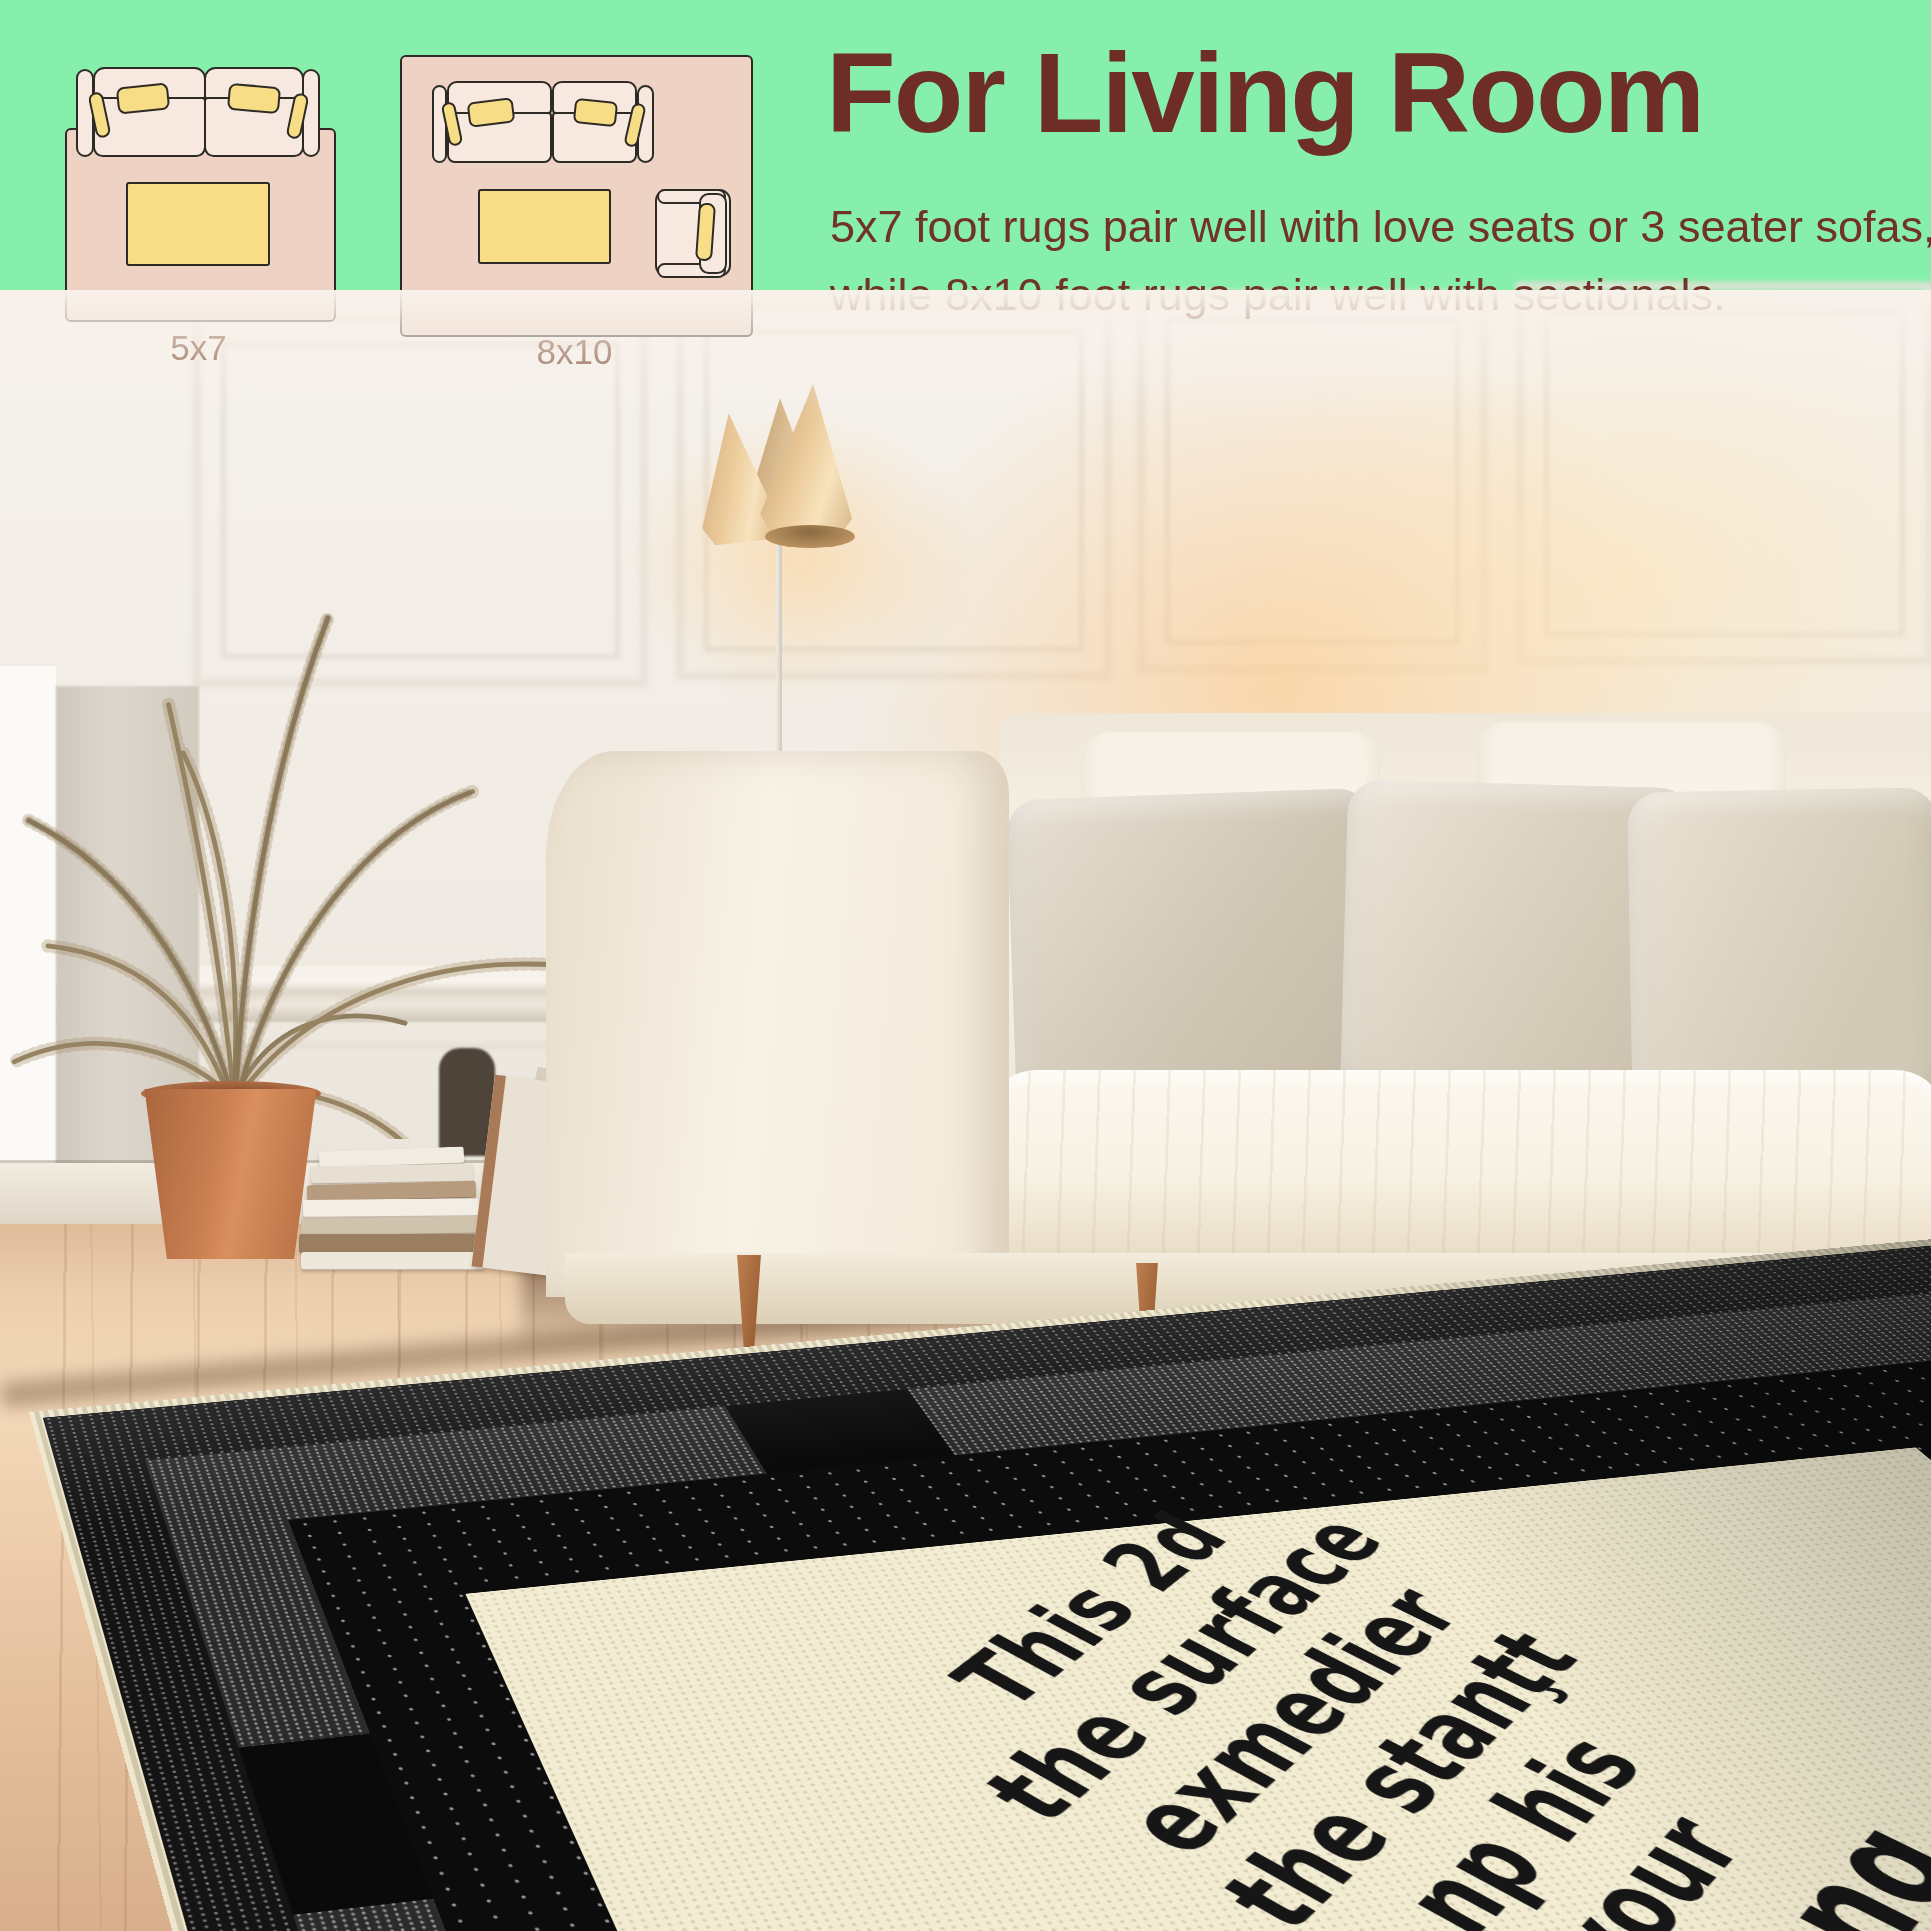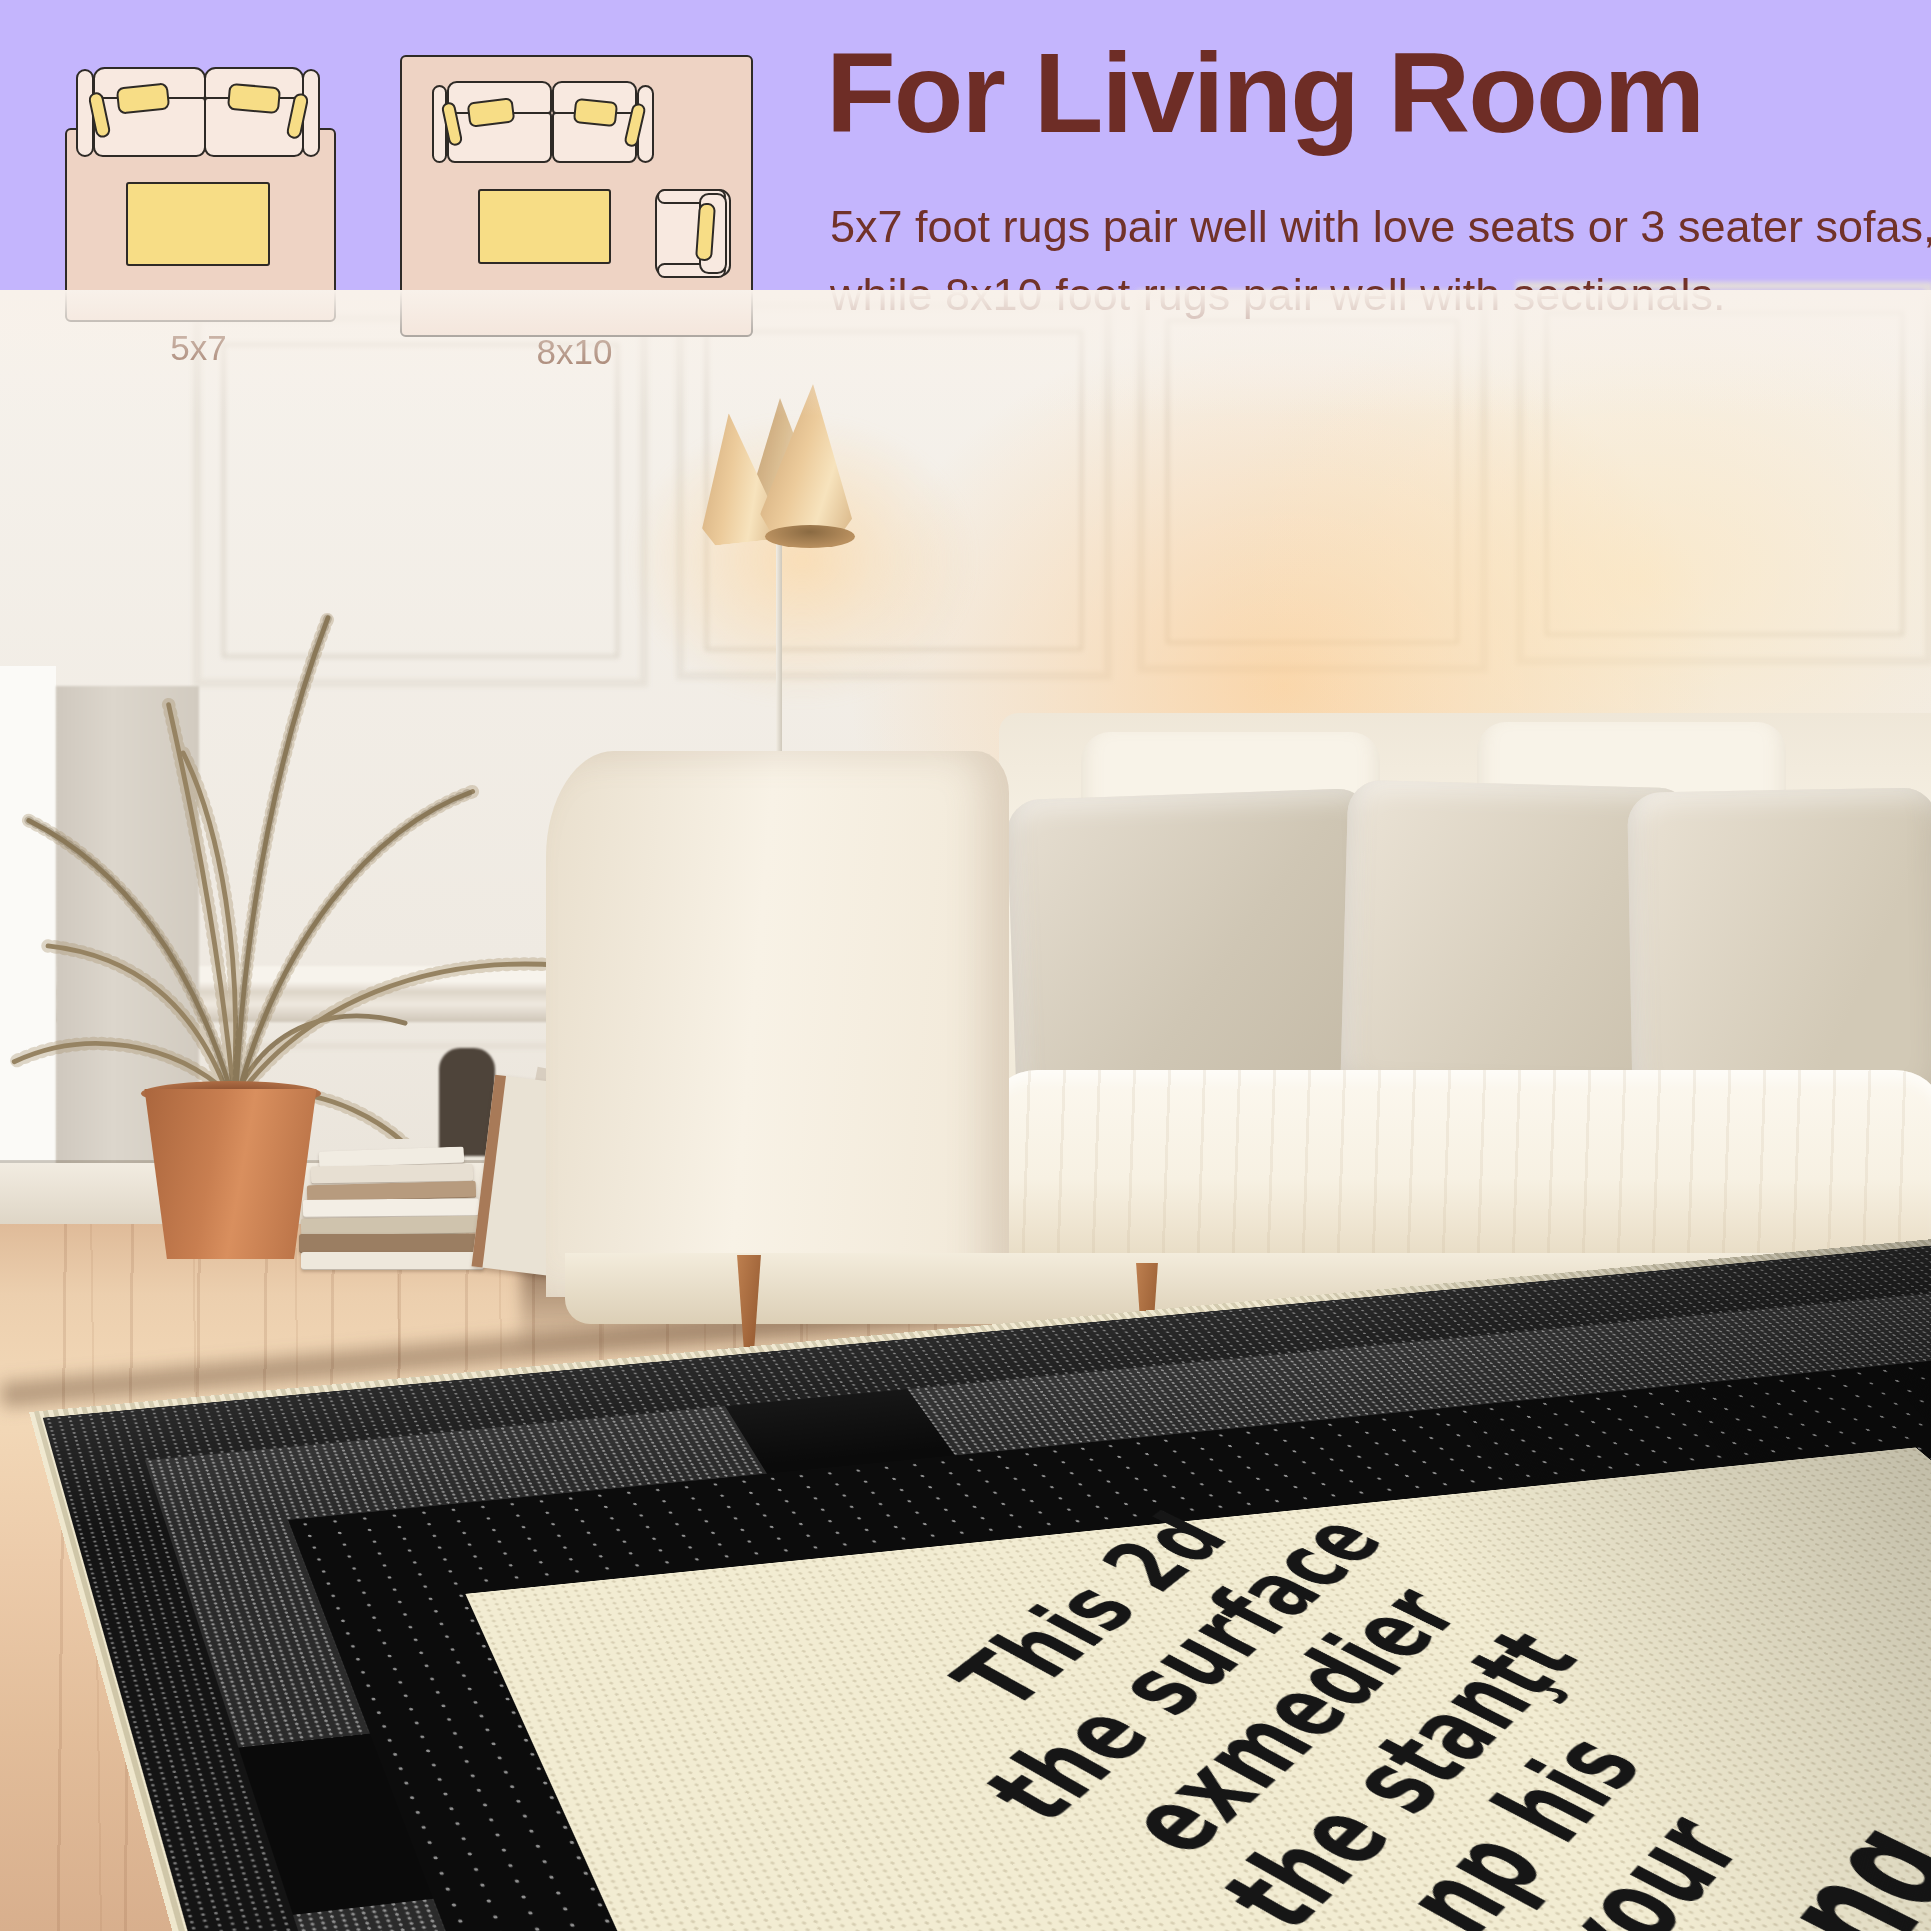--- a/index.html
+++ b/index.html
@@ -1,17 +1,17 @@
 <!DOCTYPE html>
 <html><head>
 <meta charset="utf-8">
 <style>
   html,body{margin:0;padding:0;}
   body{width:1931px;height:1931px;font-family:"Liberation Sans",sans-serif;}
-  #canvas{position:relative;width:1931px;height:1931px;overflow:hidden;background:#c4b5fd;}
+  #canvas{position:relative;width:1931px;height:1931px;overflow:hidden;background:#86efac;}
   .abs{position:absolute;}
 
   
   .heading{left:826px;top:27px;width:1081px;font-size:114px;font-weight:700;letter-spacing:-1.9px;color:#6e2d26;}
   .descr{left:830px;top:193px;width:1130px;font-size:45px;line-height:1.52;color:#713229;}
   .size-label{font-size:35px;color:#7b4a33;text-align:center;}
   .d-rug{background:#eed3c4;border:2.9px solid #2e2a26;border-radius:5.8px;}
   .d-part{position:absolute;background:#f8e9e0;border:2.9px solid #2e2a26;box-sizing:border-box;}
   .d-acc{position:absolute;background:#f7dd86;border:2.9px solid #2e2a26;box-sizing:border-box;}
 

